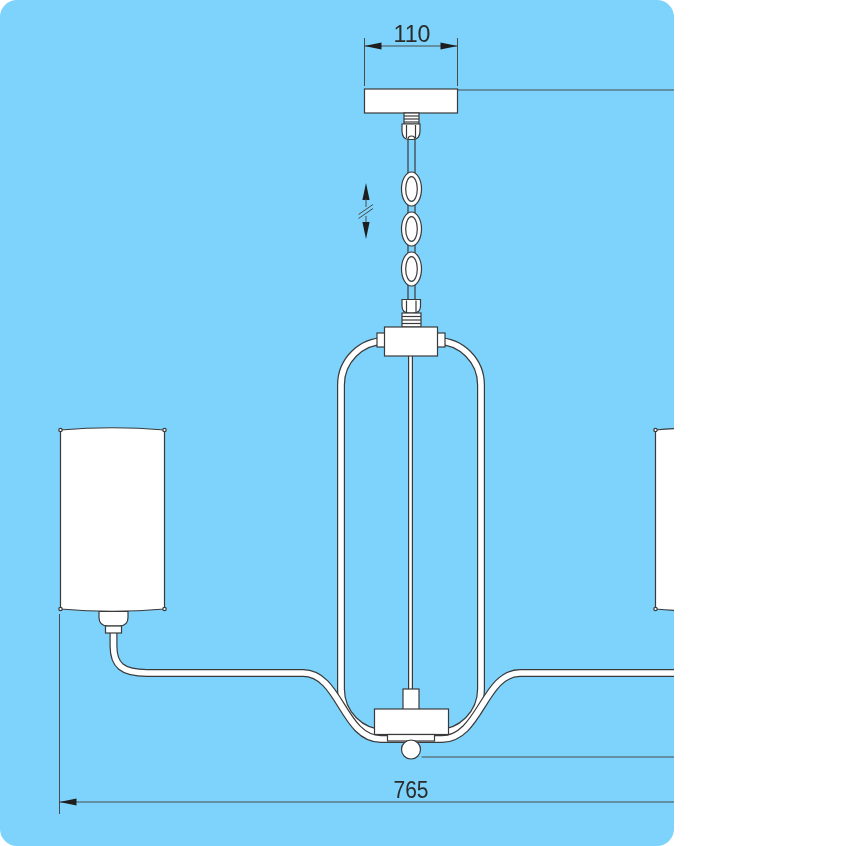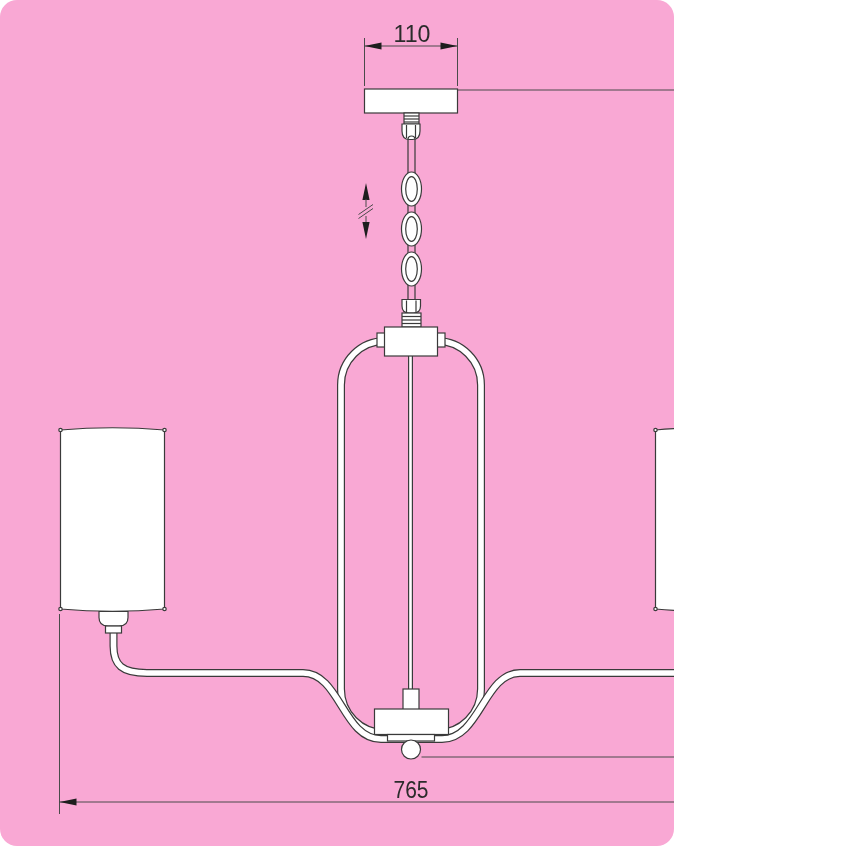--- a/index.html
+++ b/index.html
@@ -1,20 +1,20 @@
 <!DOCTYPE html>
 <html><head>
 <meta charset="utf-8">
 <style>
   html, body { margin: 0; padding: 0; background: #ffffff; }
   .page {
     position: relative;
     width: 674px;
     height: 846px;
-    background: #f9a8d4;
+    background: #7dd3fc;
     overflow: hidden;
     font-family: "Liberation Sans", sans-serif;
     border-radius: 17px;
   }
   svg text {
     font-family: "Liberation Sans", sans-serif;
     font-size: 24px;
     fill: #2b2b2b;
   }
   .dim { stroke: #4a4a4a; stroke-width: 1; fill: none; }

